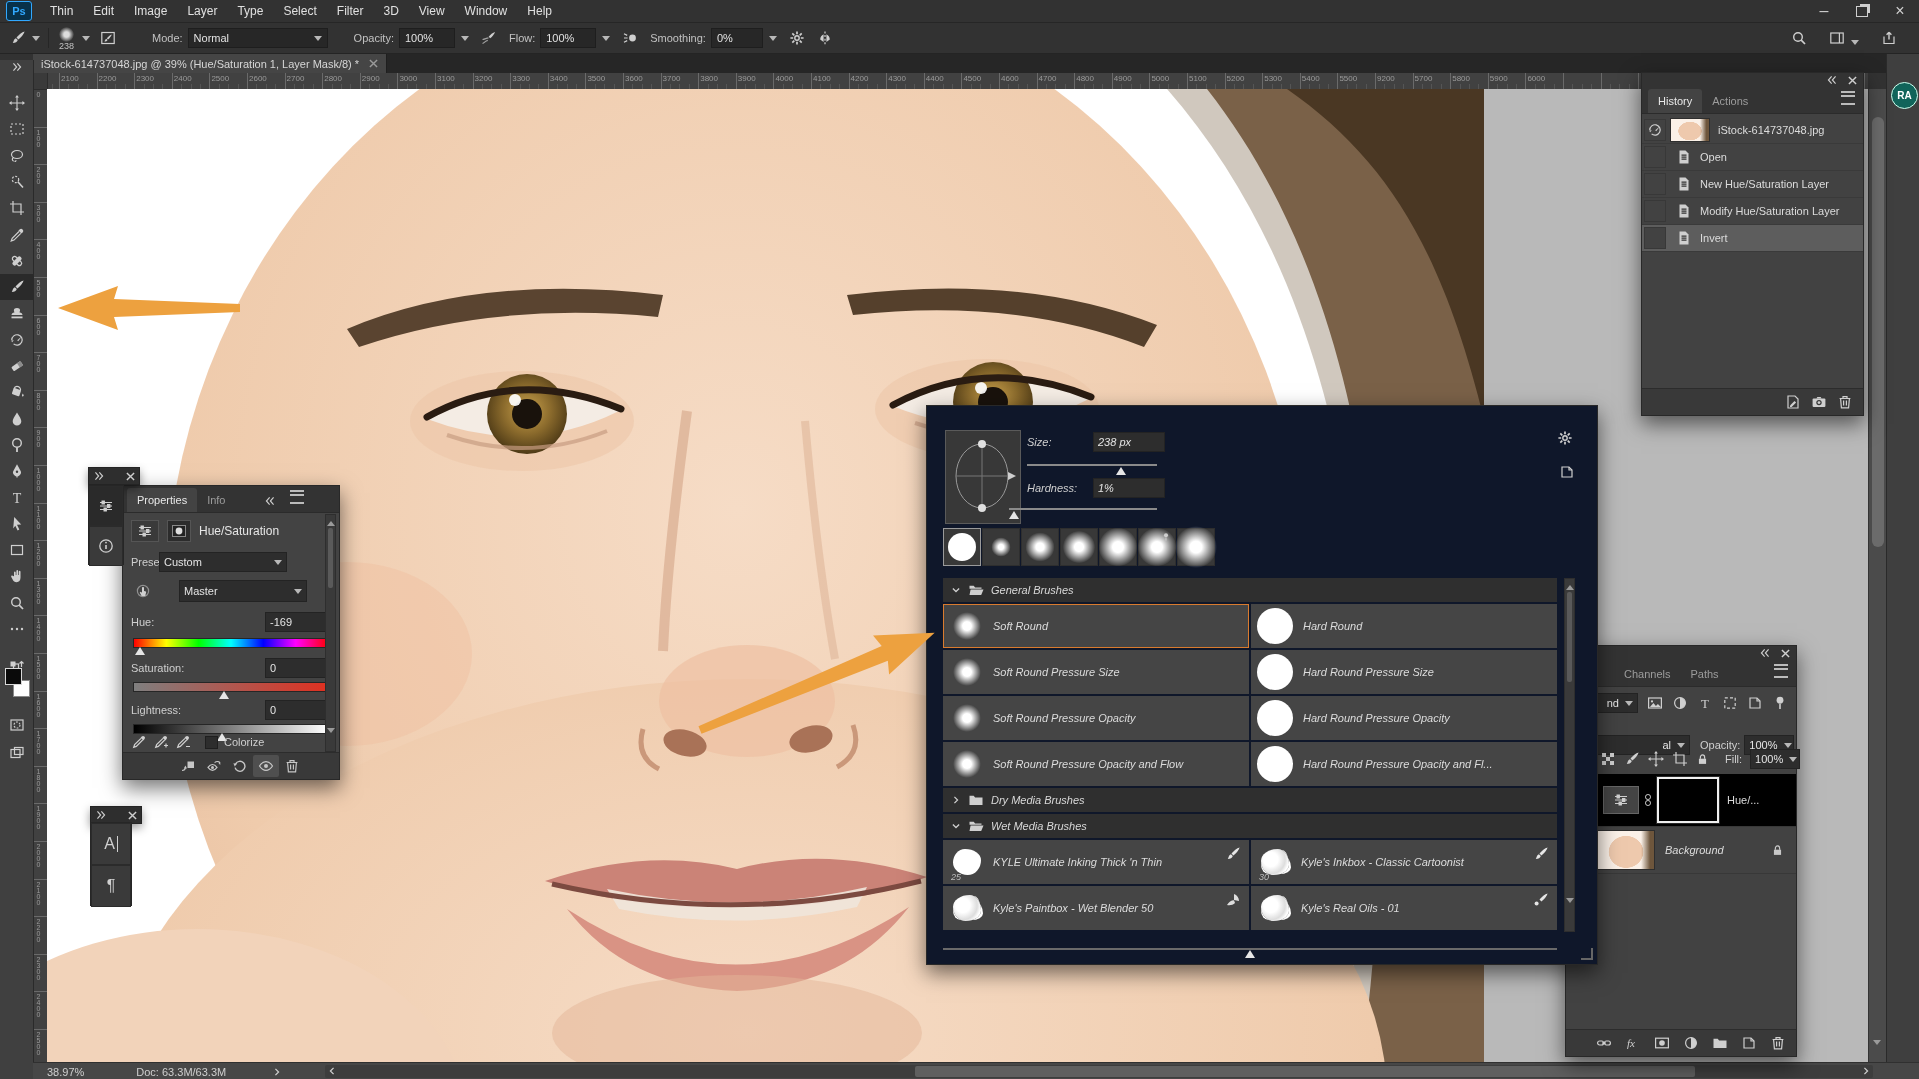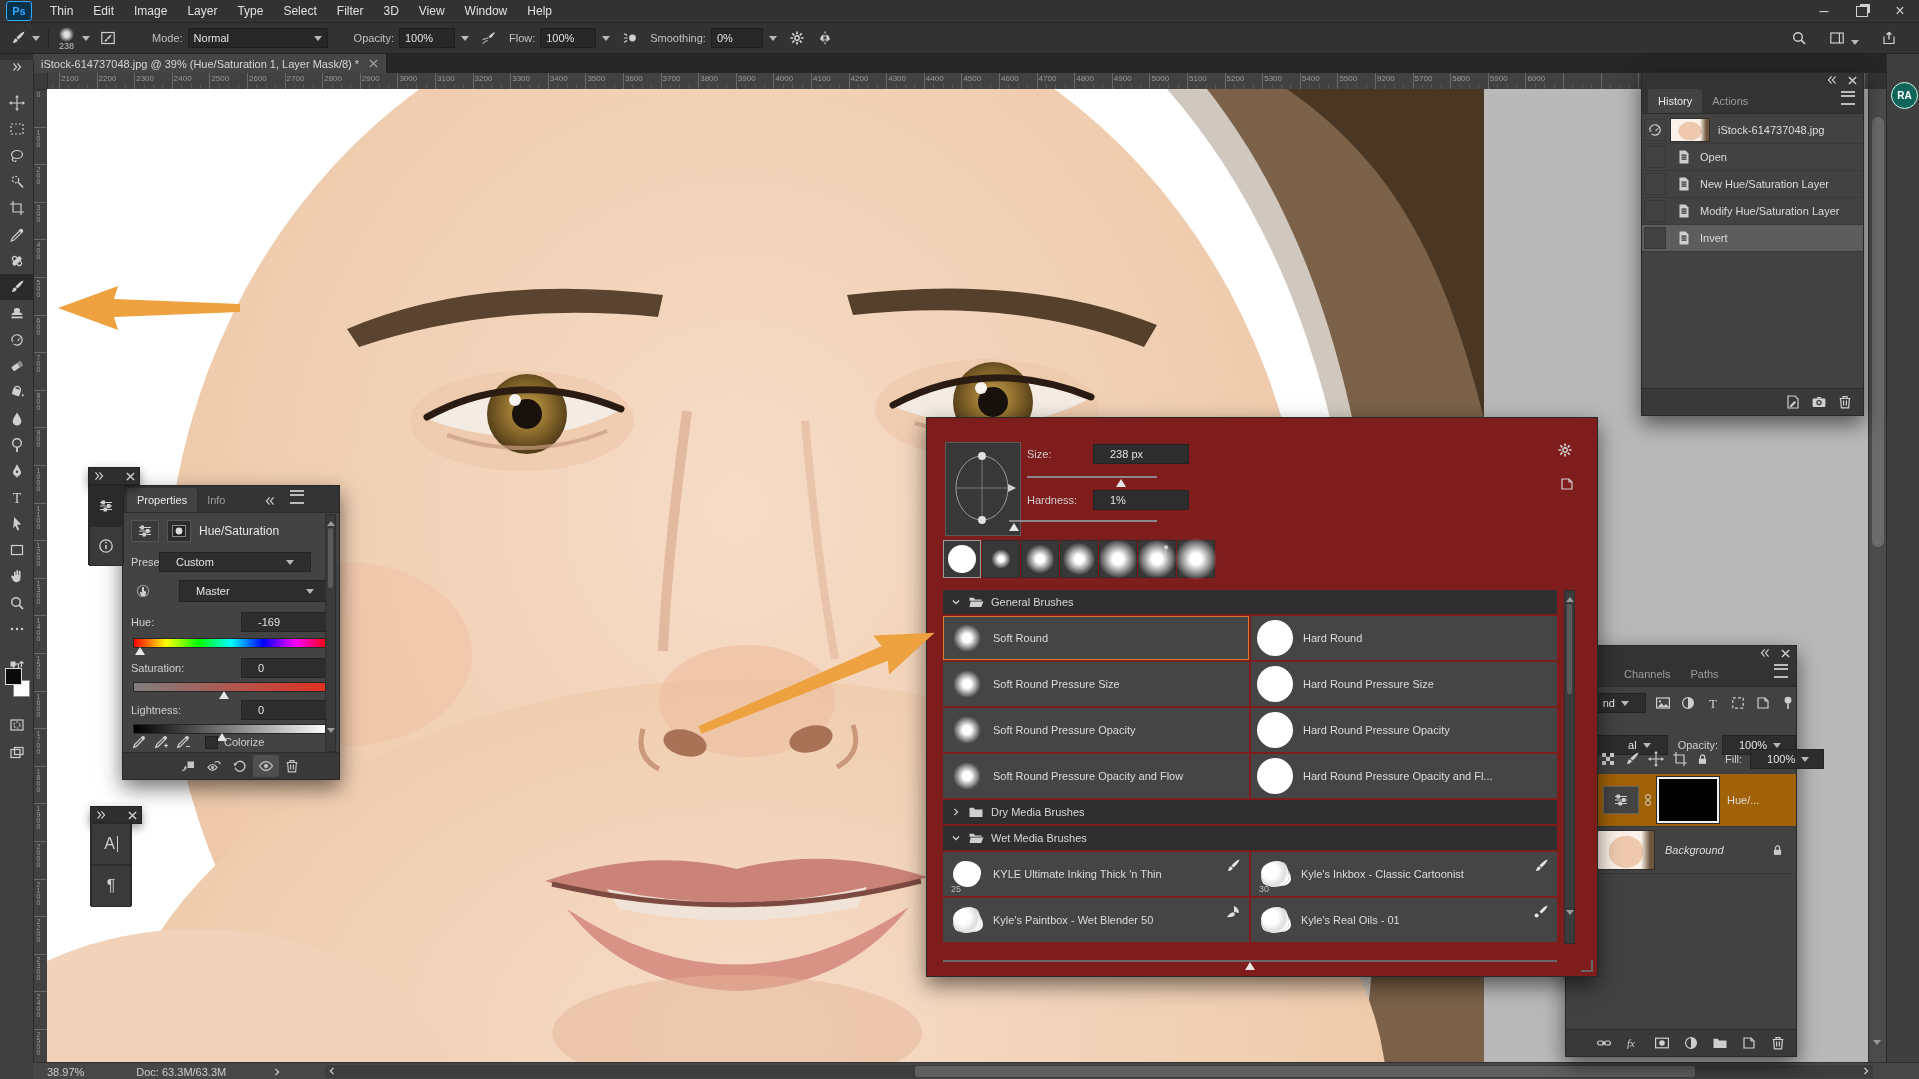--- a/index.html
+++ b/index.html
@@ -50,36 +50,36 @@
   #hscroll{position:absolute;left:292px;top:2px;width:1548px;height:13px;background:#3d3d3d;border-radius:2px;}
   .hscroll-thumb{position:absolute;left:590px;top:1px;width:780px;height:11px;background:#5f5f5f;border-radius:2px;}
   
   .panel{background:#3f3f3f;border:1px solid #282828;box-shadow:0 8px 20px rgba(0,0,0,.55);}
   .panel-minihead{background:#2e2e2e;border:1px solid #242424;display:flex;align-items:center;justify-content:space-between;padding:0 4px;box-shadow:0 4px 10px rgba(0,0,0,.4);}
   .tabrow{background:#333;height:26px;display:flex;align-items:flex-end;border-bottom:1px solid #2b2b2b;}
   .ptab{font-size:11px;padding:6px 10px 6px;color:#9c9c9c;}
   .ptab.active{background:#434343;color:#e8e8e8;border-top-left-radius:3px;border-top-right-radius:3px;}
   .hamb{width:14px;height:10px;border-top:2px solid #bbb;border-bottom:2px solid #bbb;position:relative;}
   .hamb::after{content:"";position:absolute;left:0;right:0;top:2px;height:2px;background:#bbb;}
-  .field{background:#2d2d2d;border:1px solid #232323;color:#e4e4e4;font-size:11px;display:flex;align-items:center;padding:0 16px;}
+  .field{background:#2d2d2d;border:1px solid #232323;color:#e4e4e4;font-size:11px;display:flex;align-items:center;padding:0 4px;}
   .slider-track{position:absolute;height:2px;background:#8a8a8a;}
   .tri-thumb{position:absolute;width:0;height:0;border-left:5px solid transparent;border-right:5px solid transparent;border-bottom:8px solid #e6e6e6;}
   .grad-bar{position:absolute;height:8px;border:1px solid #262626;}
   
   #props-panel{left:122px;top:485px;width:216px;height:293px;background:#434343;}
   .props-label{font-size:11px;color:#cfcfcf;}
   .mini-scroll{position:absolute;right:3px;width:9px;background:#3a3a3a;border:1px solid #2e2e2e;}
   .scroll-arrow-up{width:0;height:0;border:4px solid transparent;border-bottom:5px solid #9a9a9a;margin:2px auto;}
   .scroll-arrow-dn{width:0;height:0;border:4px solid transparent;border-top:5px solid #9a9a9a;margin:2px auto;}
   .props-bottom{position:absolute;left:0;right:0;bottom:0;height:26px;background:#393939;border-top:1px solid #2c2c2c;display:flex;align-items:center;}
   .pb-btn{width:26px;height:22px;display:flex;align-items:center;justify-content:center;color:#c6c6c6;}
   .pb-btn.active{background:#4f4f4f;border-radius:2px;}
   .checkbox{width:11px;height:11px;background:#2d2d2d;border:1px solid #1f1f1f;}
   
-  #brush-popup{left:926px;top:417px;width:670px;height:558px;background:#7f1d1d;z-index:40;}
+  #brush-popup{left:926px;top:405px;width:670px;height:558px;background:#0f172a;z-index:40;font-style:italic;}
   .bp-preview{position:absolute;left:18px;top:24px;width:74px;height:92px;border:1px solid #5a5a5a;background:#383838;}
   .bp-list{position:absolute;left:16px;top:172px;width:614px;}
   .bp-group-head{height:24px;background:#2f2f2f;display:flex;align-items:center;font-size:11px;color:#d8d8d8;gap:7px;padding-left:8px;margin-bottom:2px;}
   .bp-grid{display:grid;grid-template-columns:1fr 1fr;gap:2px;margin-bottom:2px;}
   .brush-item{height:44px;background:#454545;display:flex;align-items:center;font-size:11px;color:#dcdcdc;position:relative;}
   .brush-item.selected{outline:1px solid #d97b2e;outline-offset:-1px;}
   .soft-dot{width:28px;height:28px;border-radius:50%;background:radial-gradient(circle,#fff 0 22%,rgba(255,255,255,0) 70%);margin:0 12px 0 10px;flex:0 0 auto;}
   .hard-dot{width:36px;height:36px;border-radius:50%;background:#fff;margin:0 10px 0 6px;flex:0 0 auto;}
   .blob{width:28px;height:26px;background:#fff;border-radius:45% 60% 50% 55%/55% 45% 60% 50%;margin:0 12px 0 10px;flex:0 0 auto;}
   .blob.splat{border-radius:60% 40% 55% 45%/45% 60% 40% 55%;background:radial-gradient(circle at 35% 40%,#fff 0 30%,#ddd 60%,#fff 75%);box-shadow:6px 3px 0 -4px #fff,-5px 4px 0 -5px #fff,4px -4px 0 -5px #fff;}
@@ -948,21 +948,21 @@
             <rect x="3.6" y="7" width="8.8" height="6.4" fill="currentColor" stroke="none"></rect>
             <path d="M5.4 7V5a2.6 2.6 0 0 1 5.2 0v2" stroke-width="1.5"></path>
           </svg>
         </span>
       <span class="props-label" style="margin-left:8px">Fill:</span>
       <span class="field" style="width:40px;height:18px;justify-content:space-between">
           <span>100%</span>
           <span class="chev-d"></span>
         </span>
     </div>
-    <div class="lyr-row" style="top:128px;height:52px;background:#a16207;">
+    <div class="lyr-row" style="top:128px;height:52px;background:#000000;">
       <span style="width:30px;height:52px;border-right:1px solid #3a3a3a;flex:0 0 auto;"></span>
       <span style="width:34px;height:26px;background:#444;border:1px solid #666;margin-left:6px;" class="icon">
           <svg width="16" height="14" viewBox="0 0 16 14" stroke="currentColor">
             <path d="M2 3.5h12M2 7h12M2 10.5h12"></path>
             <rect x="4" y="2" width="2.4" height="3" fill="currentColor"></rect>
             <rect x="9.5" y="5.5" width="2.4" height="3" fill="currentColor"></rect>
             <rect x="6" y="9" width="2.4" height="3" fill="currentColor"></rect>
           </svg>
         </span>
       <span class="icon" style="margin:0 4px">

